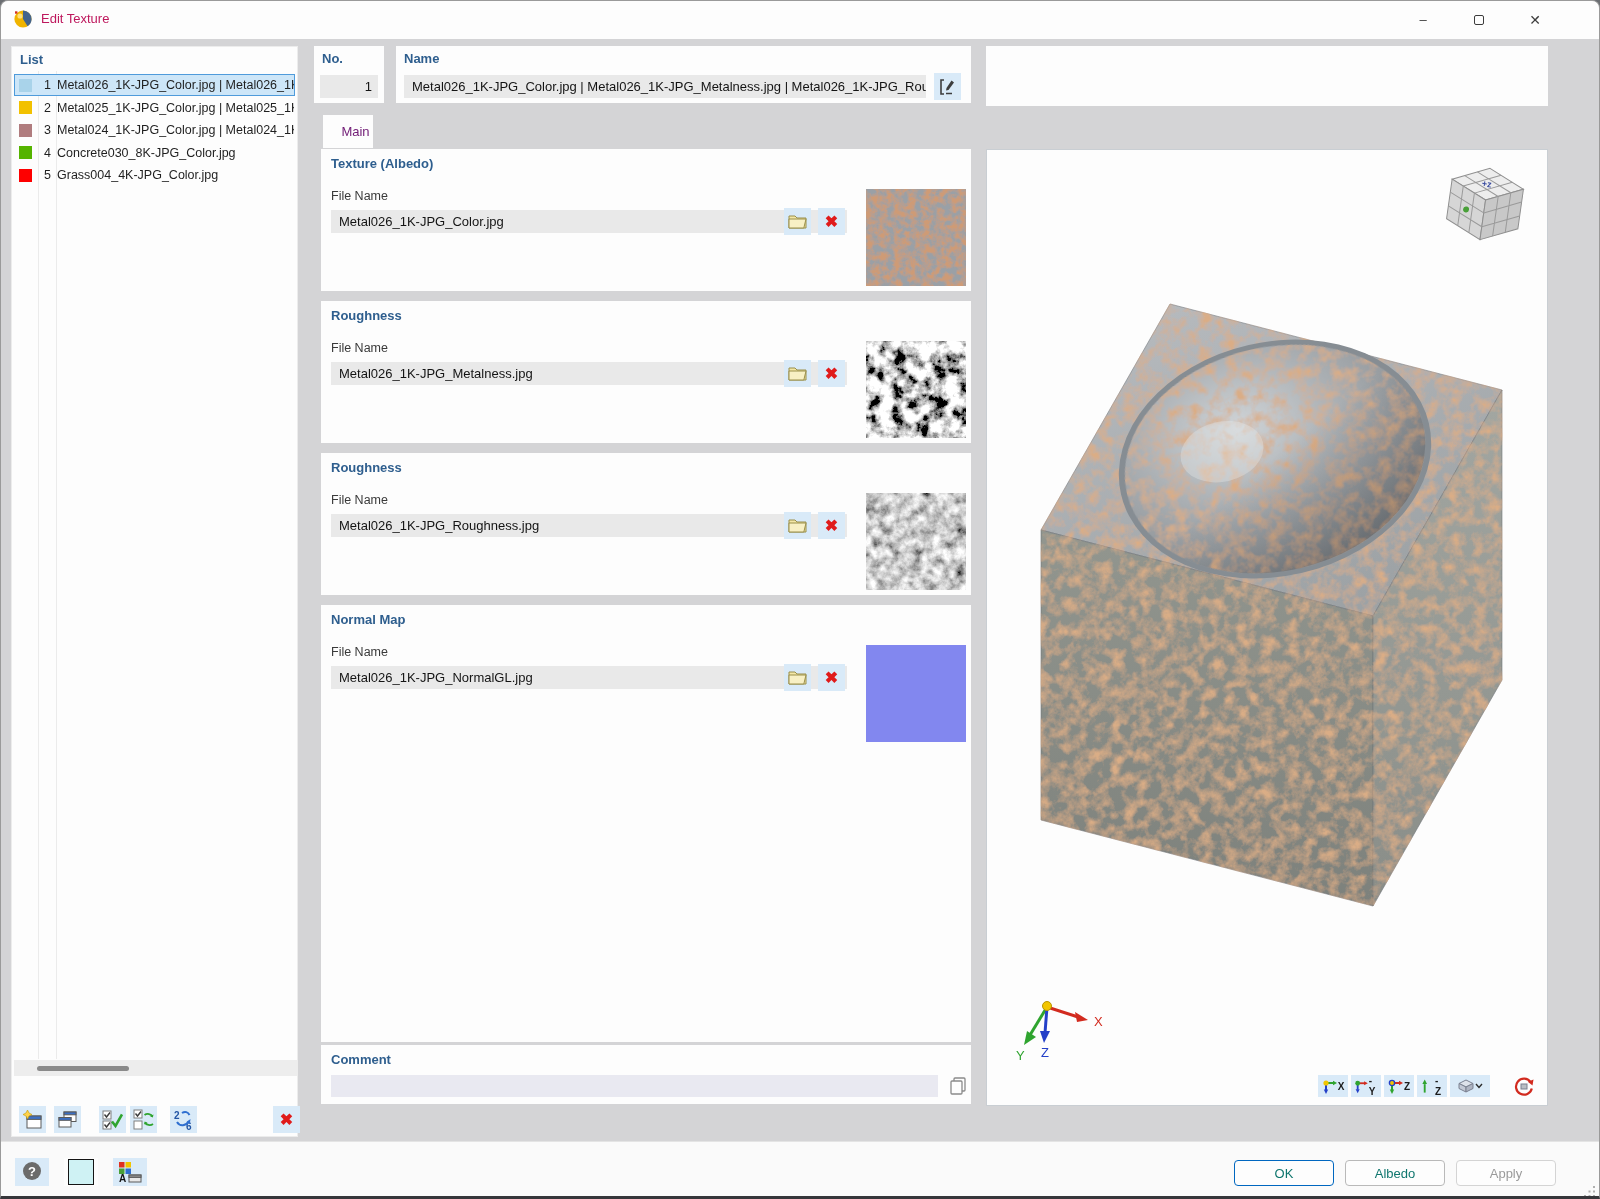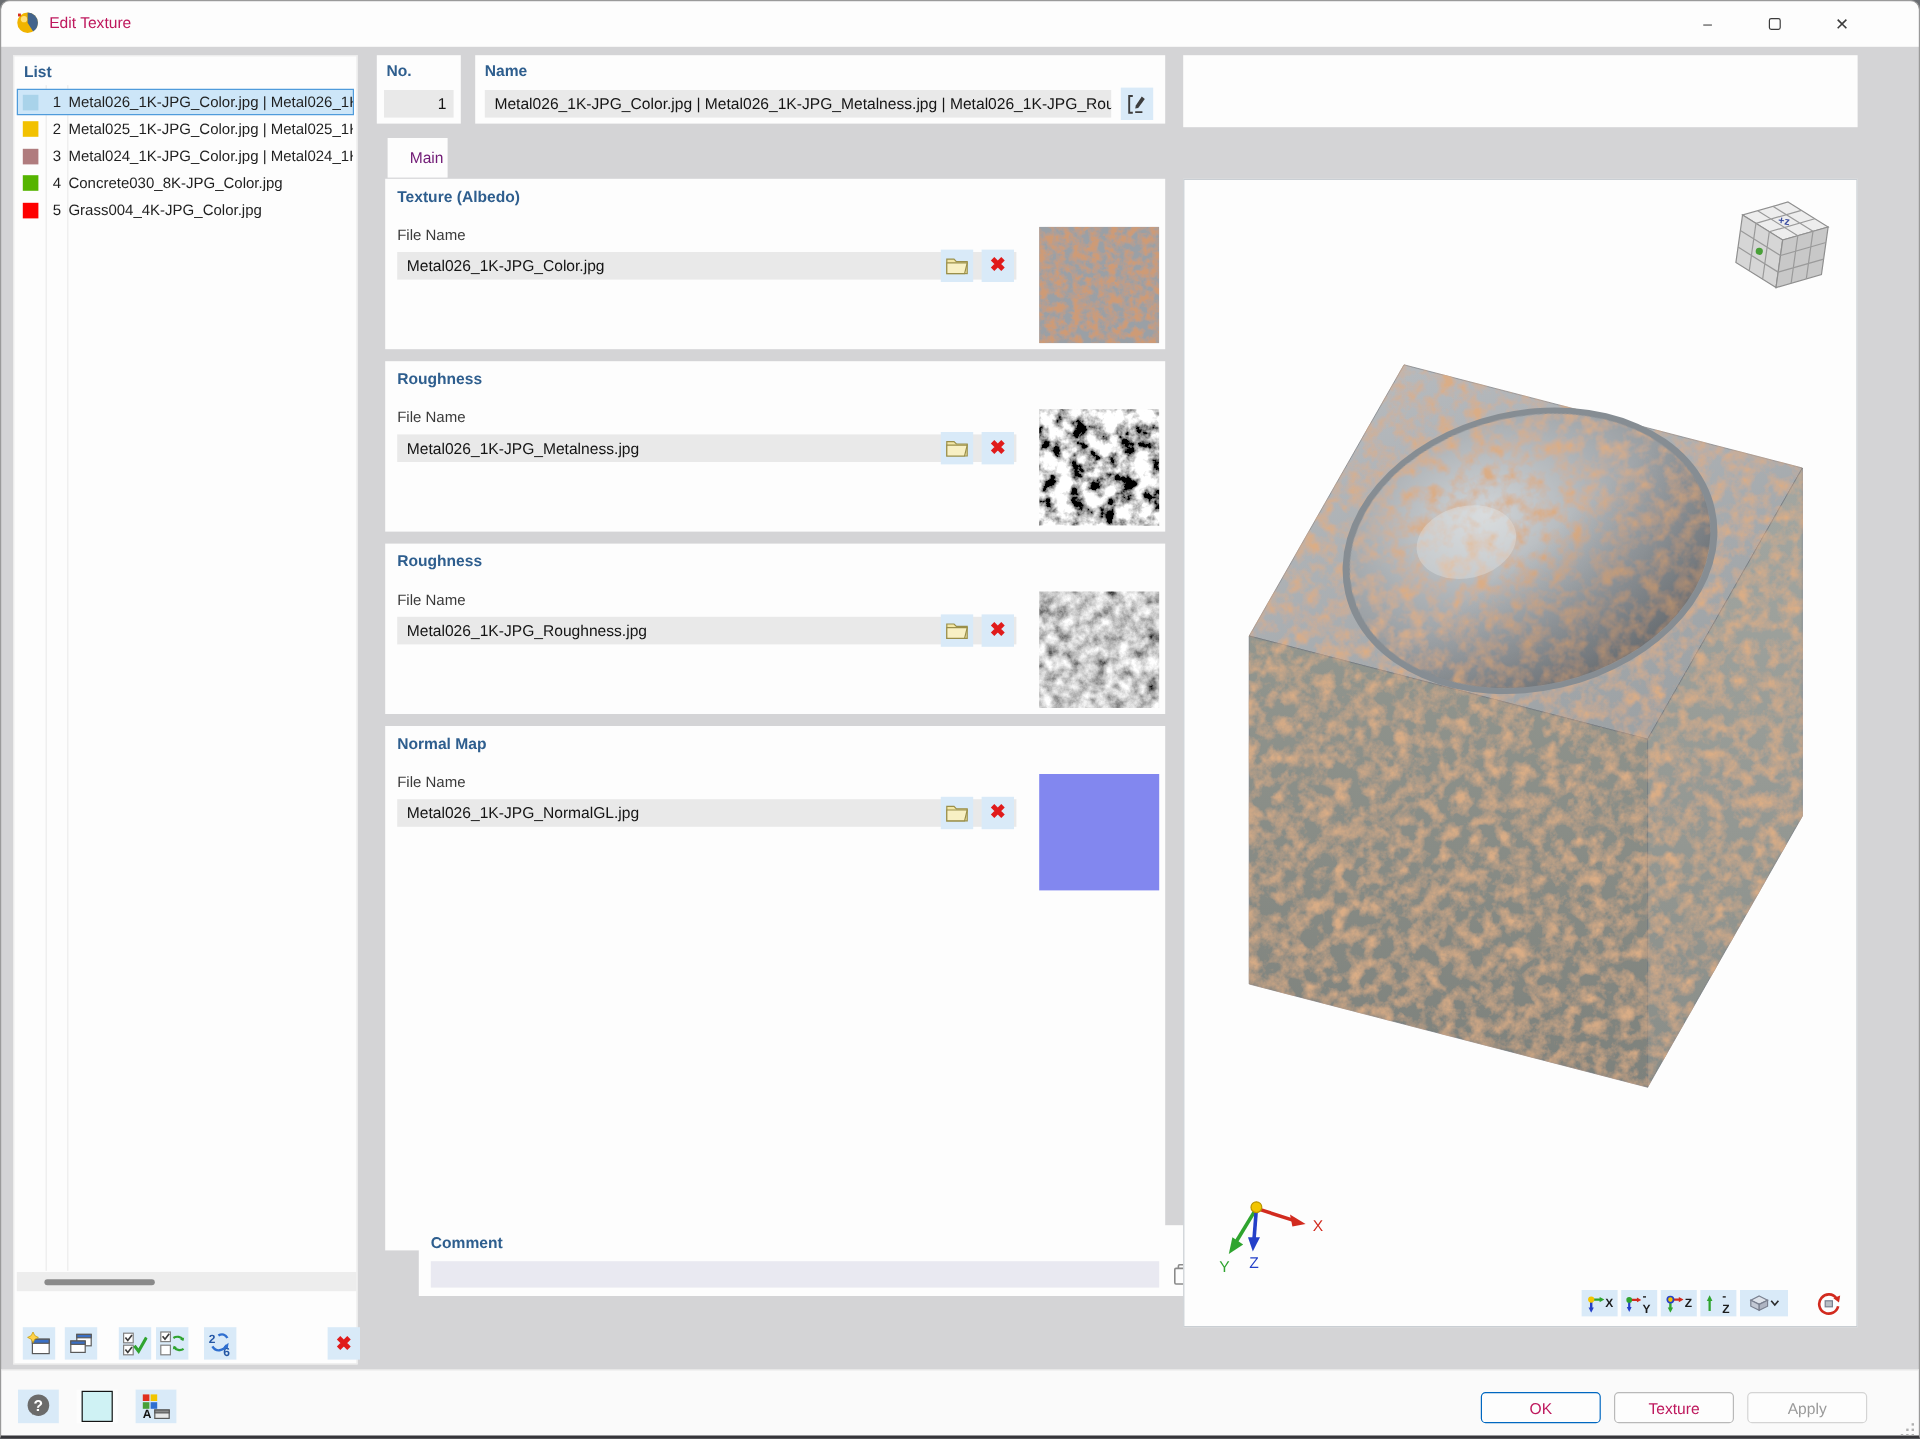--- a/index.html
+++ b/index.html
@@ -40,21 +40,21 @@
   #nameField{left:8px;top:29px;width:522px;}
   #editBtn{position:absolute;left:538px;top:27px;width:27px;height:27px;background:#d9eaf8;display:flex;align-items:center;justify-content:center;}
   
   #mainTab{left:322px;top:114px;width:50px;height:33px;text-align:center;line-height:33px;font-size:13px;color:#701a75;padding-left:15px;}
   
   .sec{position:absolute;left:320px;width:650px;background:#fdfdfd;}
   #sec-albedo{top:148px;height:142px;}
   #sec-metalness{top:300px;height:142px;}
   #sec-roughness{top:452px;height:142px;}
   #sec-normal{top:604px;height:437px;}
-  #sec-comment{top:1020px;height:59px;margin-left:28px;}
+  #sec-comment{top:1044px;height:59px;}
   .sec .sh{position:absolute;left:10px;top:7px;}
   .filelabel{position:absolute;left:10px;top:40px;font-size:12.5px;color:#3a3a3a;}
   .ffield{left:10px;top:61px;width:516px;}
   .ibtn{position:absolute;top:59px;width:27px;height:27px;background:#d9eaf8;display:flex;align-items:center;justify-content:center;}
   .folderBtn{left:463px;}
   .xBtn{left:497px;color:#e01b1b;font-weight:bold;font-size:16px;line-height:1;}
   .thumb{position:absolute;left:545px;top:40px;width:100px;height:97px;}
   #normalThumb{background:#8287ef;}
   
   #combo{position:absolute;left:10px;top:30px;width:607px;height:22px;background:#e9e9f1;}
@@ -69,21 +69,21 @@
   .vbtn{height:22px;background:#d9eaf8;display:flex;align-items:center;justify-content:center;padding:0 3px;font-size:10px;font-weight:bold;color:#1c1c1c;gap:1px;}
   #resetBtn{margin-left:18px;background:transparent;}
   
   #bottomBar{position:absolute;left:0;top:1140px;width:100%;height:59px;background:#fafafa;border-top:1px solid #e4e4e4;}
   .fibtn{position:absolute;top:16px;width:34px;height:28px;background:#d9eaf8;display:flex;align-items:center;justify-content:center;}
   #helpBtn{left:14px;}
   #swatchBtn{left:63px;background:#fdfdfd;}
   #swatchBtn .csw{width:26px;height:26px;background:#cff2f4;border:1.5px solid #141414;}
   #propsBtn{left:112px;}
   .fbtn{position:absolute;top:18px;width:100px;height:26px;background:#fdfdfd;border:1px solid #b9b9b9;border-radius:4px;
-        font-size:13px;color:#be185d;display:flex;align-items:center;justify-content:center;font-family:"Liberation Sans",sans-serif;}
+        font-size:13px;color:#0f766e;display:flex;align-items:center;justify-content:center;font-family:"Liberation Sans",sans-serif;}
   #okBtn{left:1233px;border:1px solid #0067c0;}
   #cancelBtn{left:1344px;}
   #applyBtn{left:1455px;color:#9a9a9a;border-color:#d4d4d4;}
   #grip{position:absolute;right:3px;bottom:2px;}
 </style>
 </head>
 <body>
 
 <svg width="0" height="0" style="position:absolute">
   <defs>
@@ -463,21 +463,21 @@
         <rect x="1" y="1" width="5.5" height="5.5" fill="#e03020"></rect>
         <rect x="7.5" y="1" width="5.5" height="5.5" fill="#f2c500"></rect>
         <rect x="1" y="7.5" width="5.5" height="5.5" fill="#49a038"></rect>
         <rect x="7.5" y="7.5" width="5.5" height="5.5" fill="#2f6fd0"></rect>
         <text x="1" y="21" font-size="10" font-weight="bold" fill="#141414" font-family="Liberation Sans,sans-serif">A</text>
         <rect x="11" y="14" width="12" height="7" fill="#e8e8e8" stroke="#5a5a5a"></rect>
         <rect x="11" y="14" width="12" height="2.4" fill="#8a8a8a" stroke="#5a5a5a"></rect>
       </svg>
     </div>
     <div class="fbtn" id="okBtn">OK</div>
-    <div class="fbtn" id="cancelBtn">Texture</div>
+    <div class="fbtn" id="cancelBtn">Albedo</div>
     <div class="fbtn" id="applyBtn">Apply</div>
     <svg id="grip" width="13" height="13" viewBox="0 0 13 13">
       <g fill="#b0b0b0">
         <rect x="10" y="1" width="2" height="2"></rect>
           <rect x="10" y="5.5" width="2" height="2"></rect>
           <rect x="10" y="10" width="2" height="2"></rect>
         <rect x="5.5" y="5.5" width="2" height="2"></rect>
           <rect x="5.5" y="10" width="2" height="2"></rect>
         <rect x="1" y="10" width="2" height="2"></rect>
       </g>

